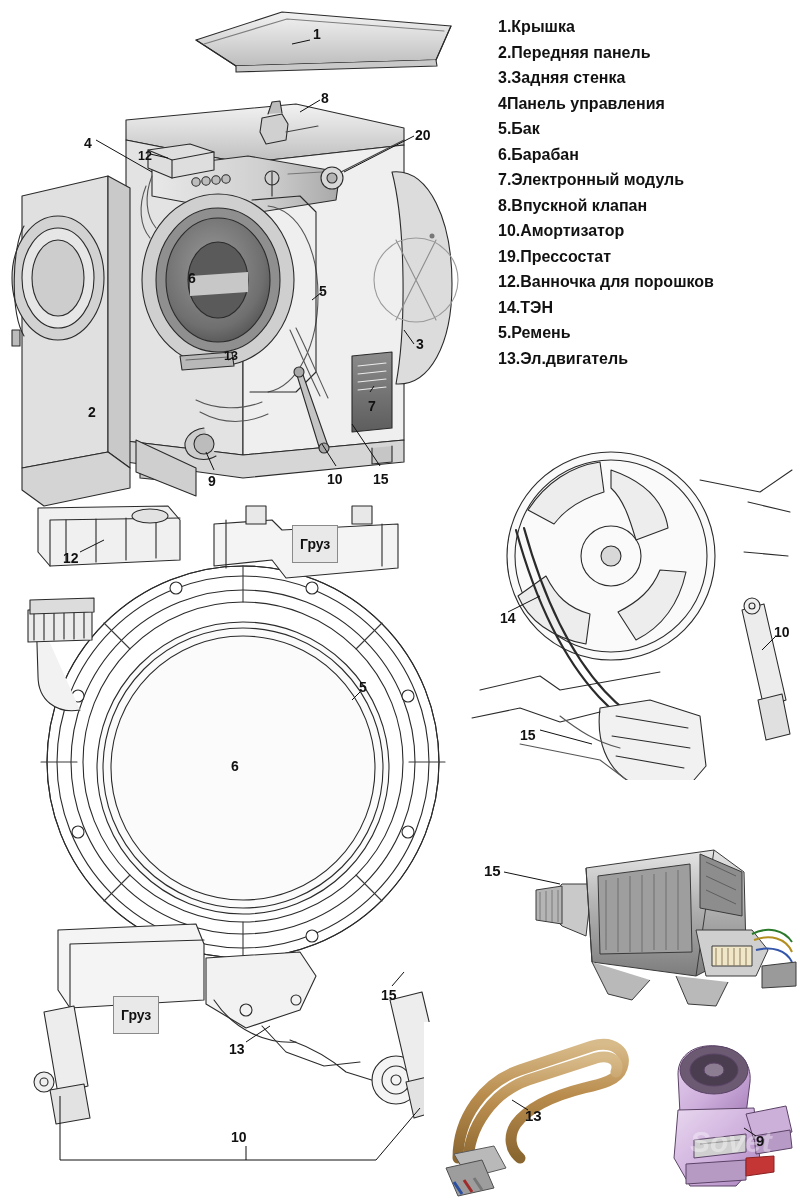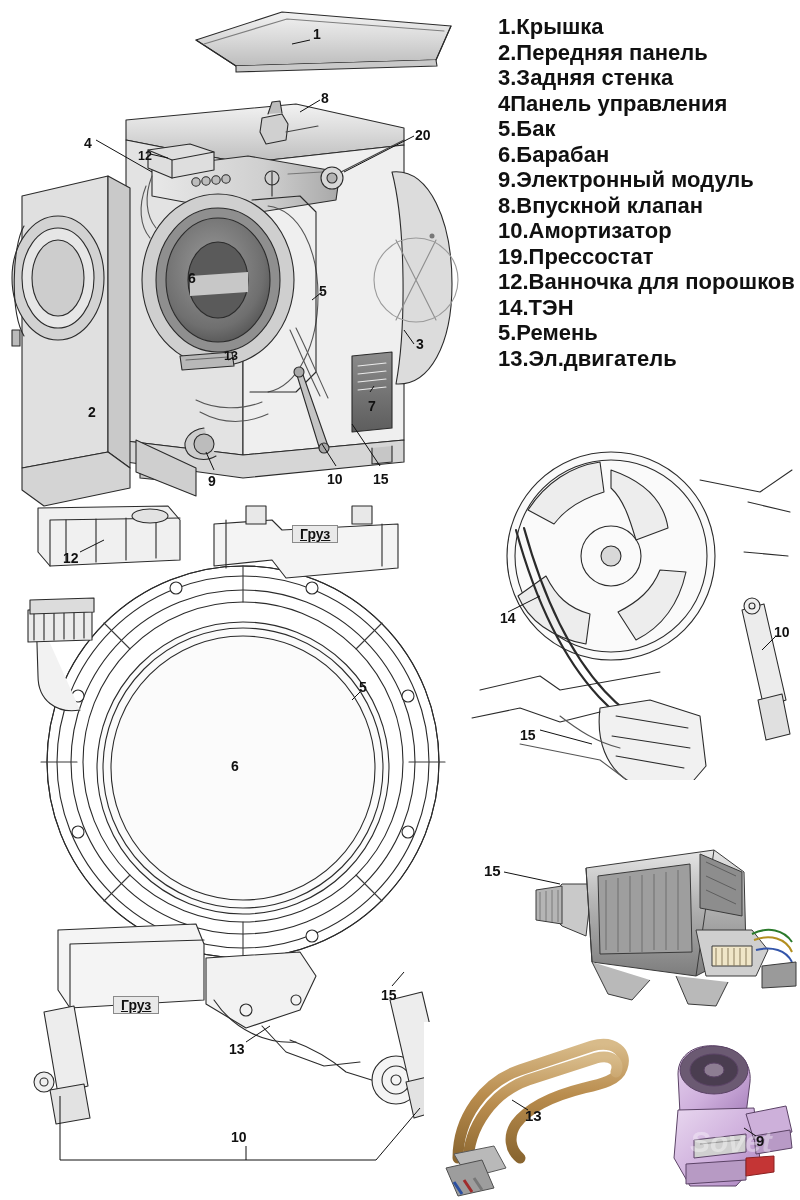--- a/index.html
+++ b/index.html
@@ -22,21 +22,21 @@
   }
 
   
   .legend {
     position: absolute;
     left: 498px;
     top: 14px;
     width: 290px;
   }
   .legend-item {
-    font-size: 22px;
+    font-size: 16px;
     font-weight: bold;
     line-height: 25.5px;
     color: #111;
     white-space: nowrap;
   }
 
   
   .callout {
     position: absolute;
     font-size: 14px;
@@ -47,23 +47,22 @@
   .callout.small { font-size: 12.5px; }
   .callout.big { font-size: 15px; }
 
   .ru-label {
     position: absolute;
     font-size: 14px;
     font-weight: bold;
     color: #111;
     background: #e9e9e9;
     border: 1px solid #8a8a8a;
-    padding: 0 7px;
+    padding: 10px 7px;
     line-height: 1.15;
-    text-decoration: underline;
   }
 
   
   .draw {
     position: absolute;
     left: 0; top: 0;
   }
 
   
   .photo {
@@ -445,21 +444,21 @@
     </g>
   </svg>
 
   <div class="legend">
     <div class="legend-item">1.Крышка</div>
     <div class="legend-item">2.Передняя панель</div>
     <div class="legend-item">3.Задняя стенка</div>
     <div class="legend-item">4Панель управления</div>
     <div class="legend-item">5.Бак</div>
     <div class="legend-item">6.Барабан</div>
-    <div class="legend-item">9.Электронный модуль</div>
+    <div class="legend-item">7.Электронный модуль</div>
     <div class="legend-item">8.Впускной клапан</div>
     <div class="legend-item">10.Амортизатор</div>
     <div class="legend-item">19.Прессостат</div>
     <div class="legend-item">12.Ванночка для порошков</div>
     <div class="legend-item">14.ТЭН</div>
     <div class="legend-item">5.Ремень</div>
     <div class="legend-item">13.Эл.двигатель</div>
   </div>
 
   <div class="callout" style="left:313px; top:27px;">1</div>

